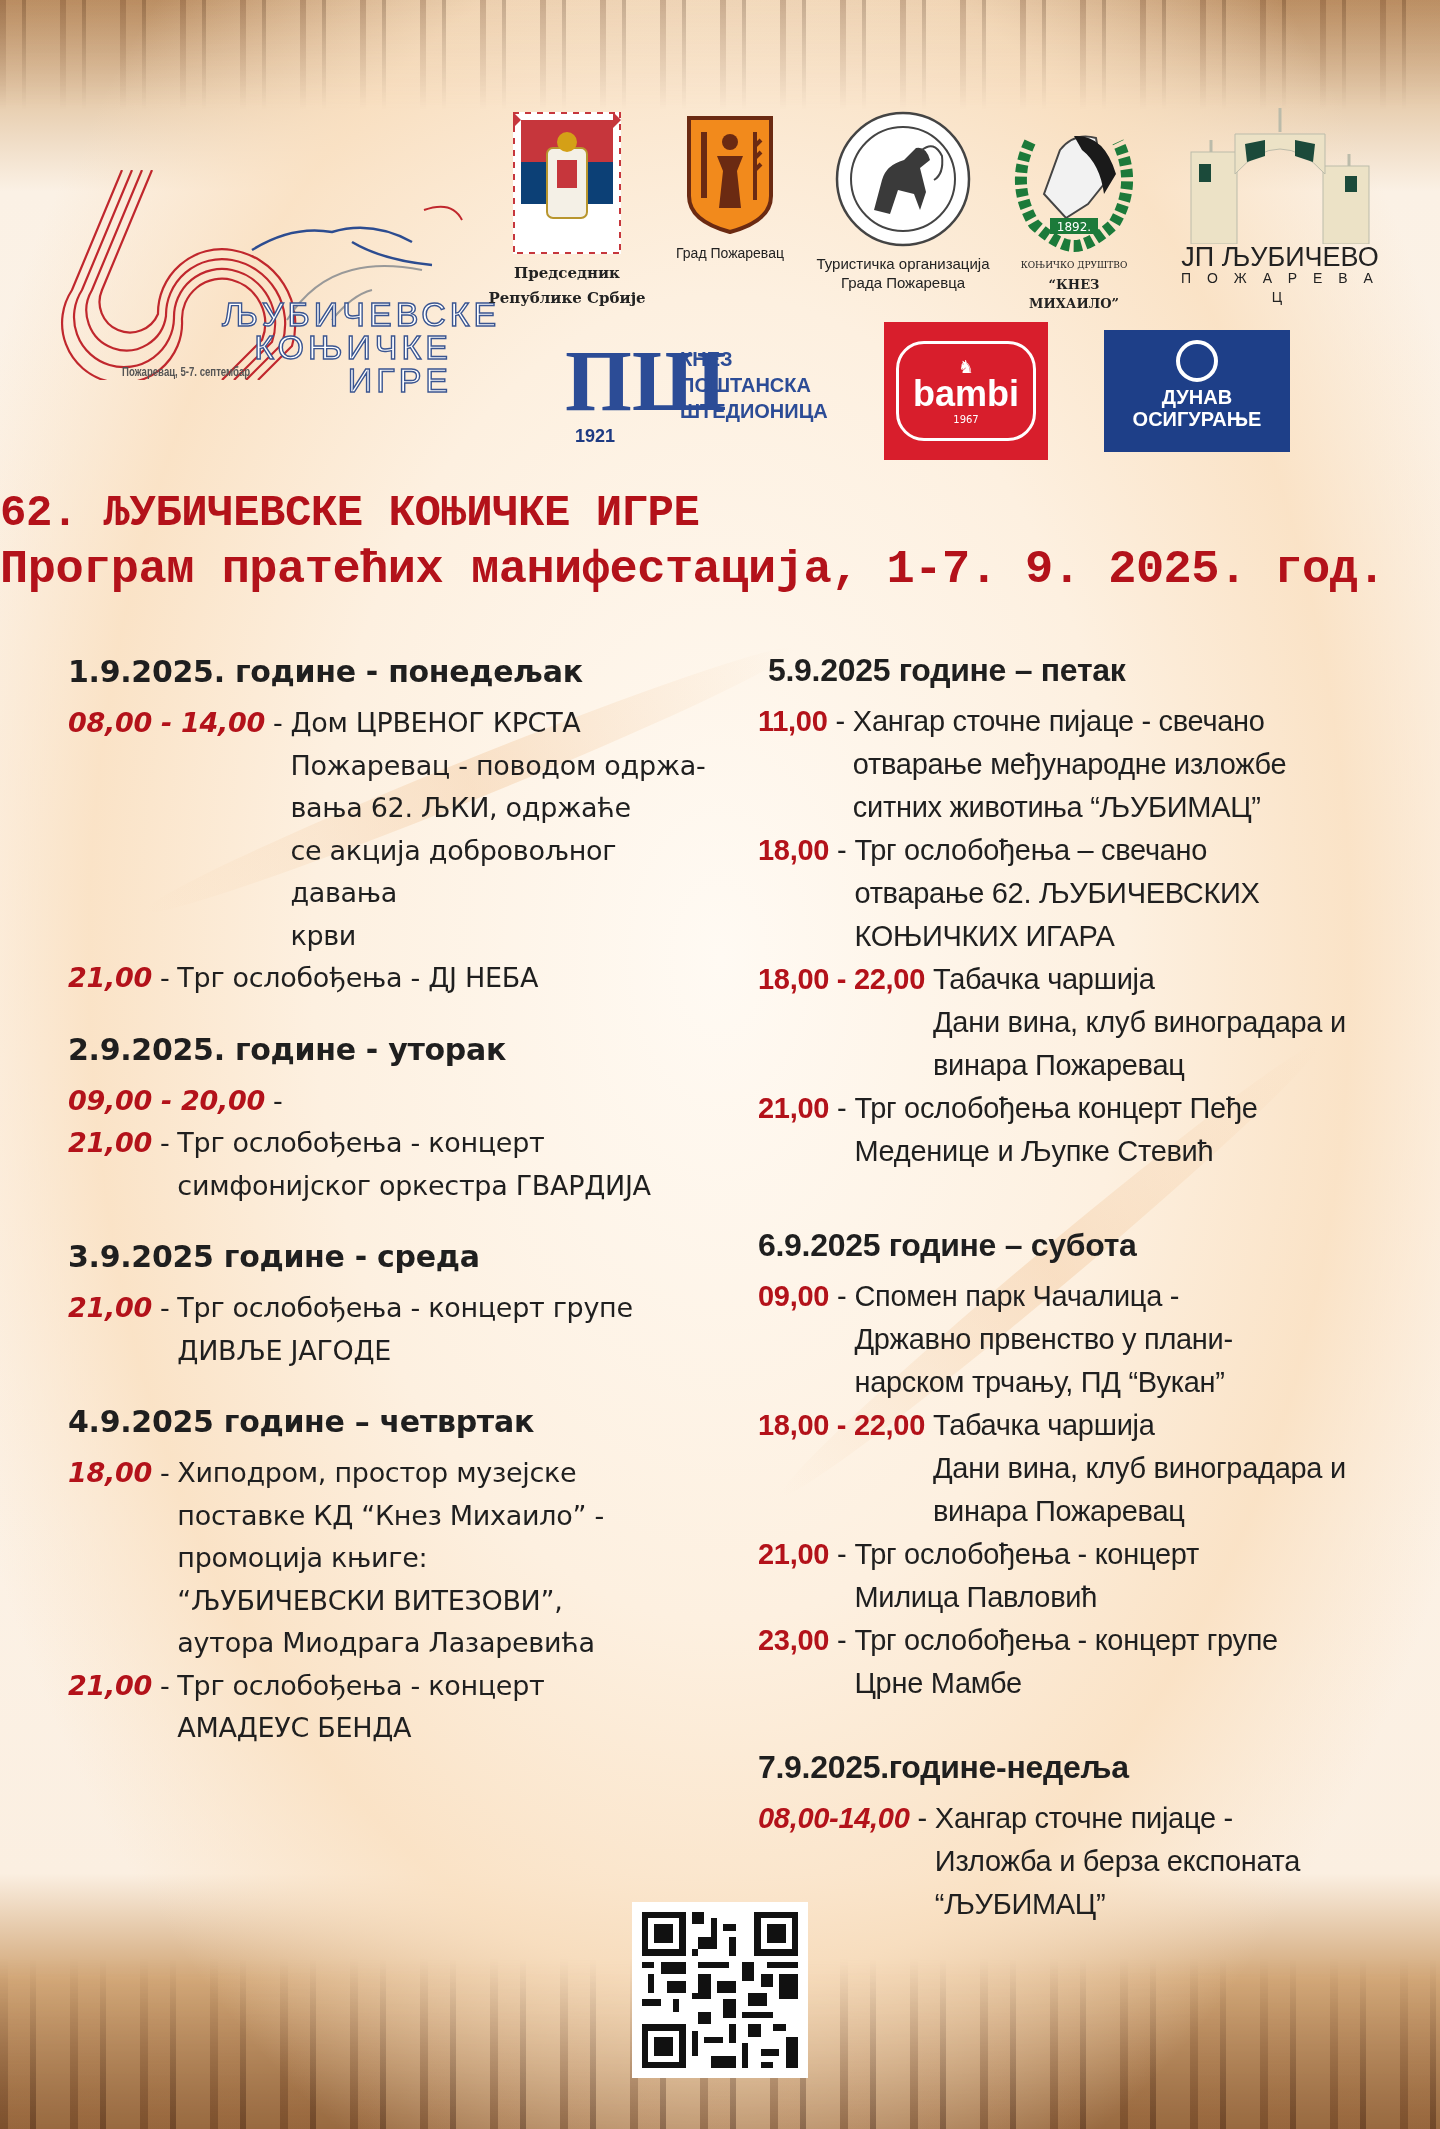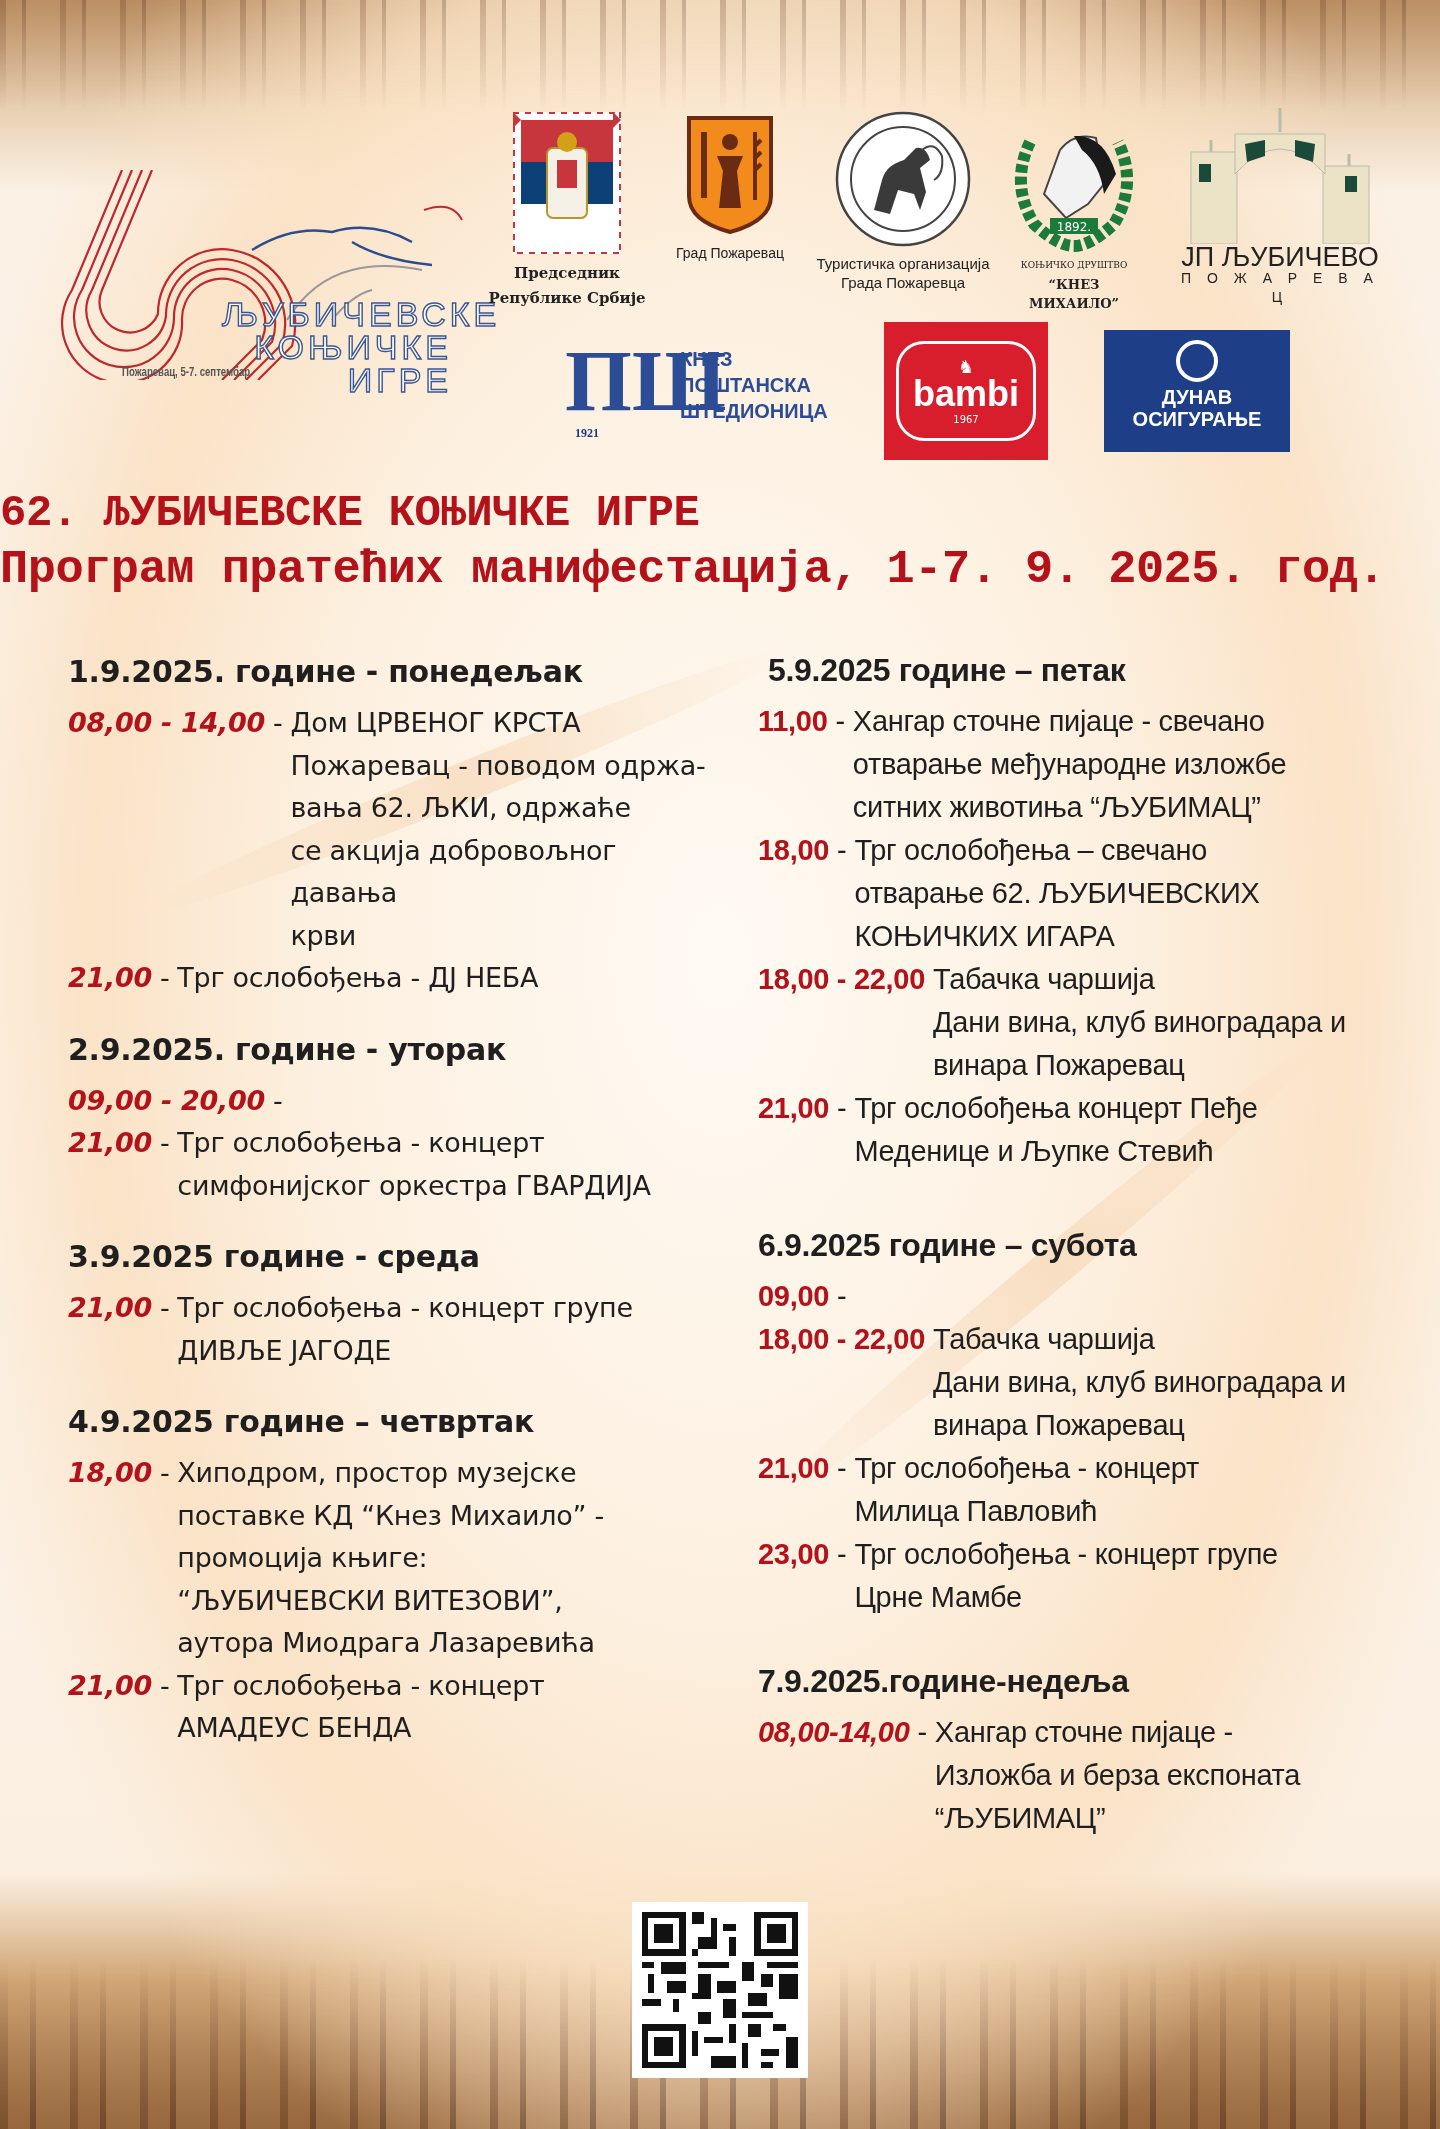--- a/index.html
+++ b/index.html
@@ -22,21 +22,21 @@
   .logo-main .words{position:absolute;left:170px;top:148px;font-family:"Liberation Sans",sans-serif;font-size:34px;letter-spacing:4px;line-height:33px;color:#fff;-webkit-text-stroke:1.4px #3a5590;font-weight:400}
   .logo-main .words div{text-align:right;width:230px}
   .logo-main .sub{position:absolute;left:70px;top:215px;font-family:"Liberation Sans",sans-serif;font-size:12px;font-weight:bold;color:#555;transform:scaleX(.8);transform-origin:left}
 
   .org{position:absolute;text-align:center;font-family:"Liberation Sans",sans-serif;color:#222}
   .org .cap{font-size:16px;line-height:19px;margin-top:6px}
   .org .cap.serif{font-family:"DejaVu Serif",serif;font-weight:bold;font-size:15px}
 
   .sponsor-bank{position:absolute;left:565px;top:330px;width:290px;height:120px}
   .sponsor-bank .mono{position:absolute;left:0;top:6px;width:72px;height:90px;font-family:"Liberation Serif",serif;font-weight:bold;font-size:86px;line-height:90px;color:#2c4c96;text-align:center}
-  .sponsor-bank .year{position:absolute;left:10px;top:96px;font-family:Liberation Serif, serif;font-weight:bold;font-size:12px;color:#1d3a82}
+  .sponsor-bank .year{position:absolute;left:10px;top:96px;font-family:Liberation Sans, sans-serif;font-weight:bold;font-size:18px;color:#1d3a82}
   .sponsor-bank .txt{position:absolute;left:115px;top:16px;font-family:"Liberation Sans",sans-serif;font-weight:bold;font-size:20px;line-height:26px;color:#2c4c96}
   .bambi{position:absolute;left:884px;top:322px;width:164px;height:138px;background:#d81e2c;display:flex;align-items:center;justify-content:center}
   .bambi .pill{width:140px;height:100px;border:3px solid #fff;border-radius:28px;display:flex;flex-direction:column;align-items:center;justify-content:center;color:#fff}
   .bambi .name{font-family:"Liberation Sans",sans-serif;font-weight:bold;font-size:36px;line-height:36px}
   .bambi .yr{font-size:10px;margin-top:2px}
   .dunav{position:absolute;left:1104px;top:330px;width:186px;height:122px;background:#1e3f88;color:#fff;text-align:center;font-family:"Liberation Sans",sans-serif;font-weight:bold}
   .dunav .emb{width:42px;height:42px;border:4px solid #fff;border-radius:50%;margin:10px auto 4px}
   .dunav .t{font-size:20px;line-height:22px}
 
   
@@ -279,20 +279,23 @@
         <span class="sep">-</span>
         <span class="desc">Трг ослобођења концерт Пеђе
 Меденице и Љупке Стевић</span>
       </div>
   </div>
   <div class="day" style="margin-bottom:40px">
     <div class="day-head">6.9.2025 године – субота</div>
     <div class="ev">
         <span class="time">09,00</span>
         <span class="sep">-</span>
+        <span class="desc">Спомен парк Чачалица -
+Државно првенство у плани-
+нарском трчању, ПД “Вукан”</span>
       </div>
     <div class="ev">
         <span class="time">18,00 - 22,00</span>
         <span class="sep"></span>
         <span class="desc" style="margin-left:-8px">Табачка чаршија
 Дани вина, клуб виноградара и
 винара Пожаревац</span>
       </div>
     <div class="ev">
         <span class="time">21,00</span>

